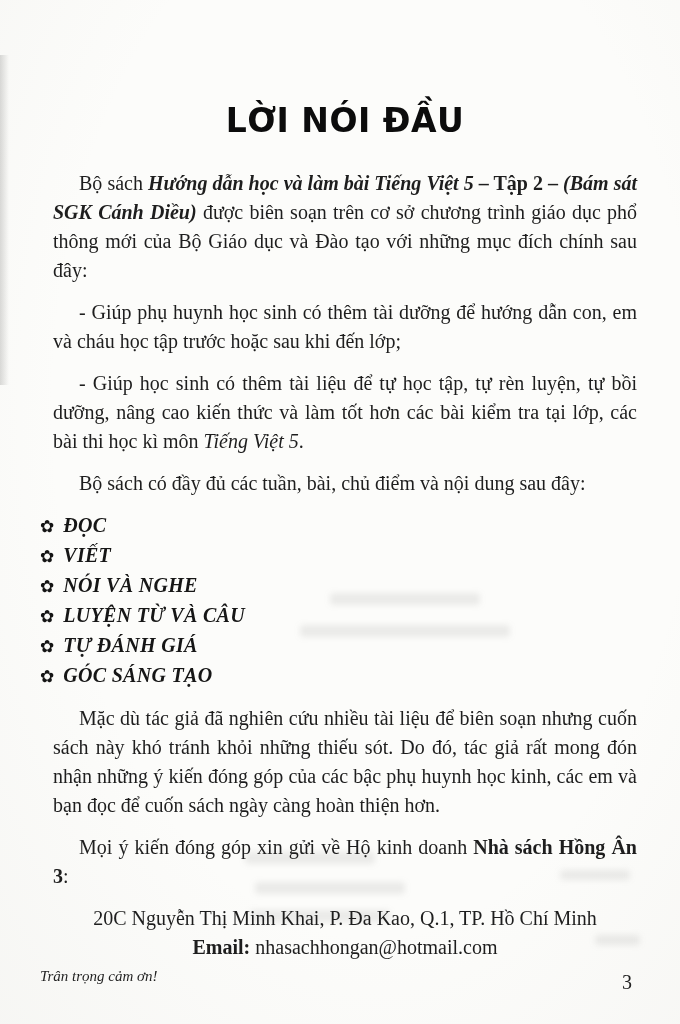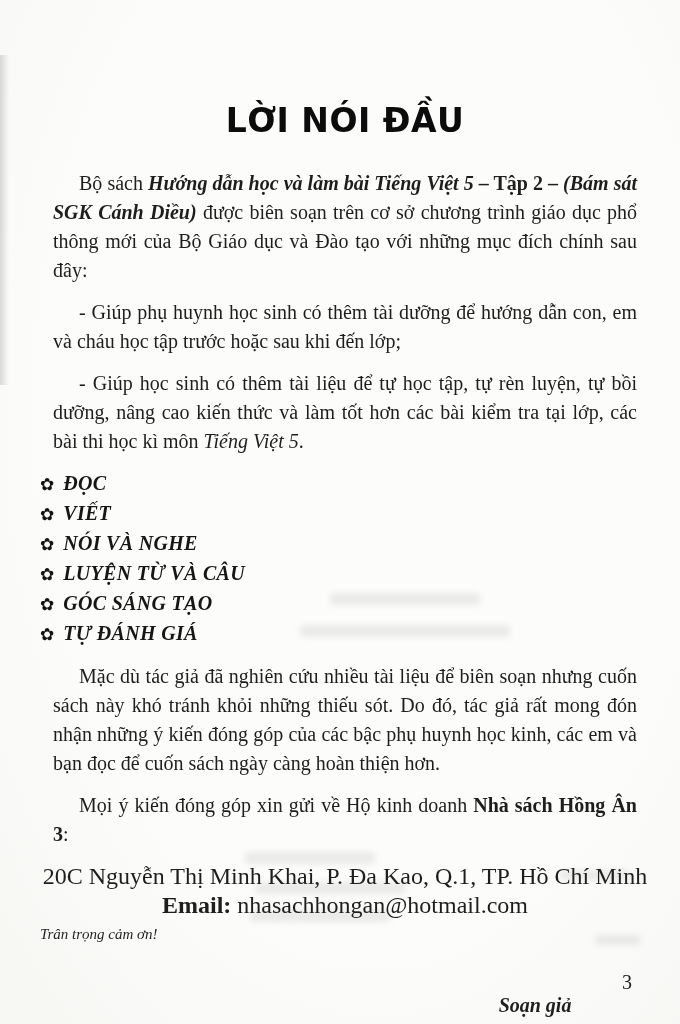--- a/index.html
+++ b/index.html
@@ -72,21 +72,21 @@
   .section-label {
     font-weight: bold;
     font-style: italic;
     letter-spacing: 0.3px;
     color: #161616;
     text-align: right;
   }
   .center-line {
     margin: 0;
     text-align: center;
-    font-size: 24px;
+    font-size: 20px;
     line-height: 29px;
     color: #1e1e1e;
   }
   .thanks {
     margin: 0;
     font-style: italic;
     font-size: 15px;
     line-height: 29px;
   }
   .signature {
@@ -139,28 +139,29 @@
       <span class="bi">(Bám sát SGK Cánh Diều)</span>
       <span> được biên soạn trên cơ sở chương trình giáo dục phổ thông mới của Bộ Giáo dục và Đào tạo với những mục đích chính sau đây:</span>
     </p>
 
     <p class="body-p indent">- Giúp phụ huynh học sinh có thêm tài dưỡng để hướng dẫn con, em và cháu học tập trước hoặc sau khi đến lớp;</p>
 
     <p class="body-p indent">
       <span>- Giúp học sinh có thêm tài liệu để tự học tập, tự rèn luyện, tự bồi dưỡng, nâng cao kiến thức và làm tốt hơn các bài kiểm tra tại lớp, các bài thi học kì môn </span><span class="i">Tiếng Việt 5</span><span>.</span>
     </p>
 
+    <p class="body-p indent">Bộ sách có đầy đủ các tuần, bài, chủ điểm và nội dung sau đây:</p>
 
     <ul class="section-list">
       <li><span class="bullet">✿</span><span class="section-label">ĐỌC</span></li>
       <li><span class="bullet">✿</span><span class="section-label">VIẾT</span></li>
       <li><span class="bullet">✿</span><span class="section-label">NÓI VÀ NGHE</span></li>
       <li><span class="bullet">✿</span><span class="section-label">LUYỆN TỪ VÀ CÂU</span></li>
+      <li><span class="bullet">✿</span><span class="section-label">TỰ ĐÁNH GIÁ</span></li>
       <li><span class="bullet">✿</span><span class="section-label">GÓC SÁNG TẠO</span></li>
-      <li><span class="bullet">✿</span><span class="section-label">TỰ ĐÁNH GIÁ</span></li>
     </ul>
 
     <p class="body-p indent">Mặc dù tác giả đã nghiên cứu nhiều tài liệu để biên soạn nhưng cuốn sách này khó tránh khỏi những thiếu sót. Do đó, tác giả rất mong đón nhận những ý kiến đóng góp của các bậc phụ huynh học kinh, các em và bạn đọc để cuốn sách ngày càng hoàn thiện hơn.</p>
 
     <p class="body-p indent">
       <span>Mọi ý kiến đóng góp xin gửi về Hộ kinh doanh </span><span class="b">Nhà sách Hồng Ân 3</span><span>:</span>
     </p>
 
     <p class="center-line">20C Nguyễn Thị Minh Khai, P. Đa Kao, Q.1, TP. Hồ Chí Minh</p>
 

